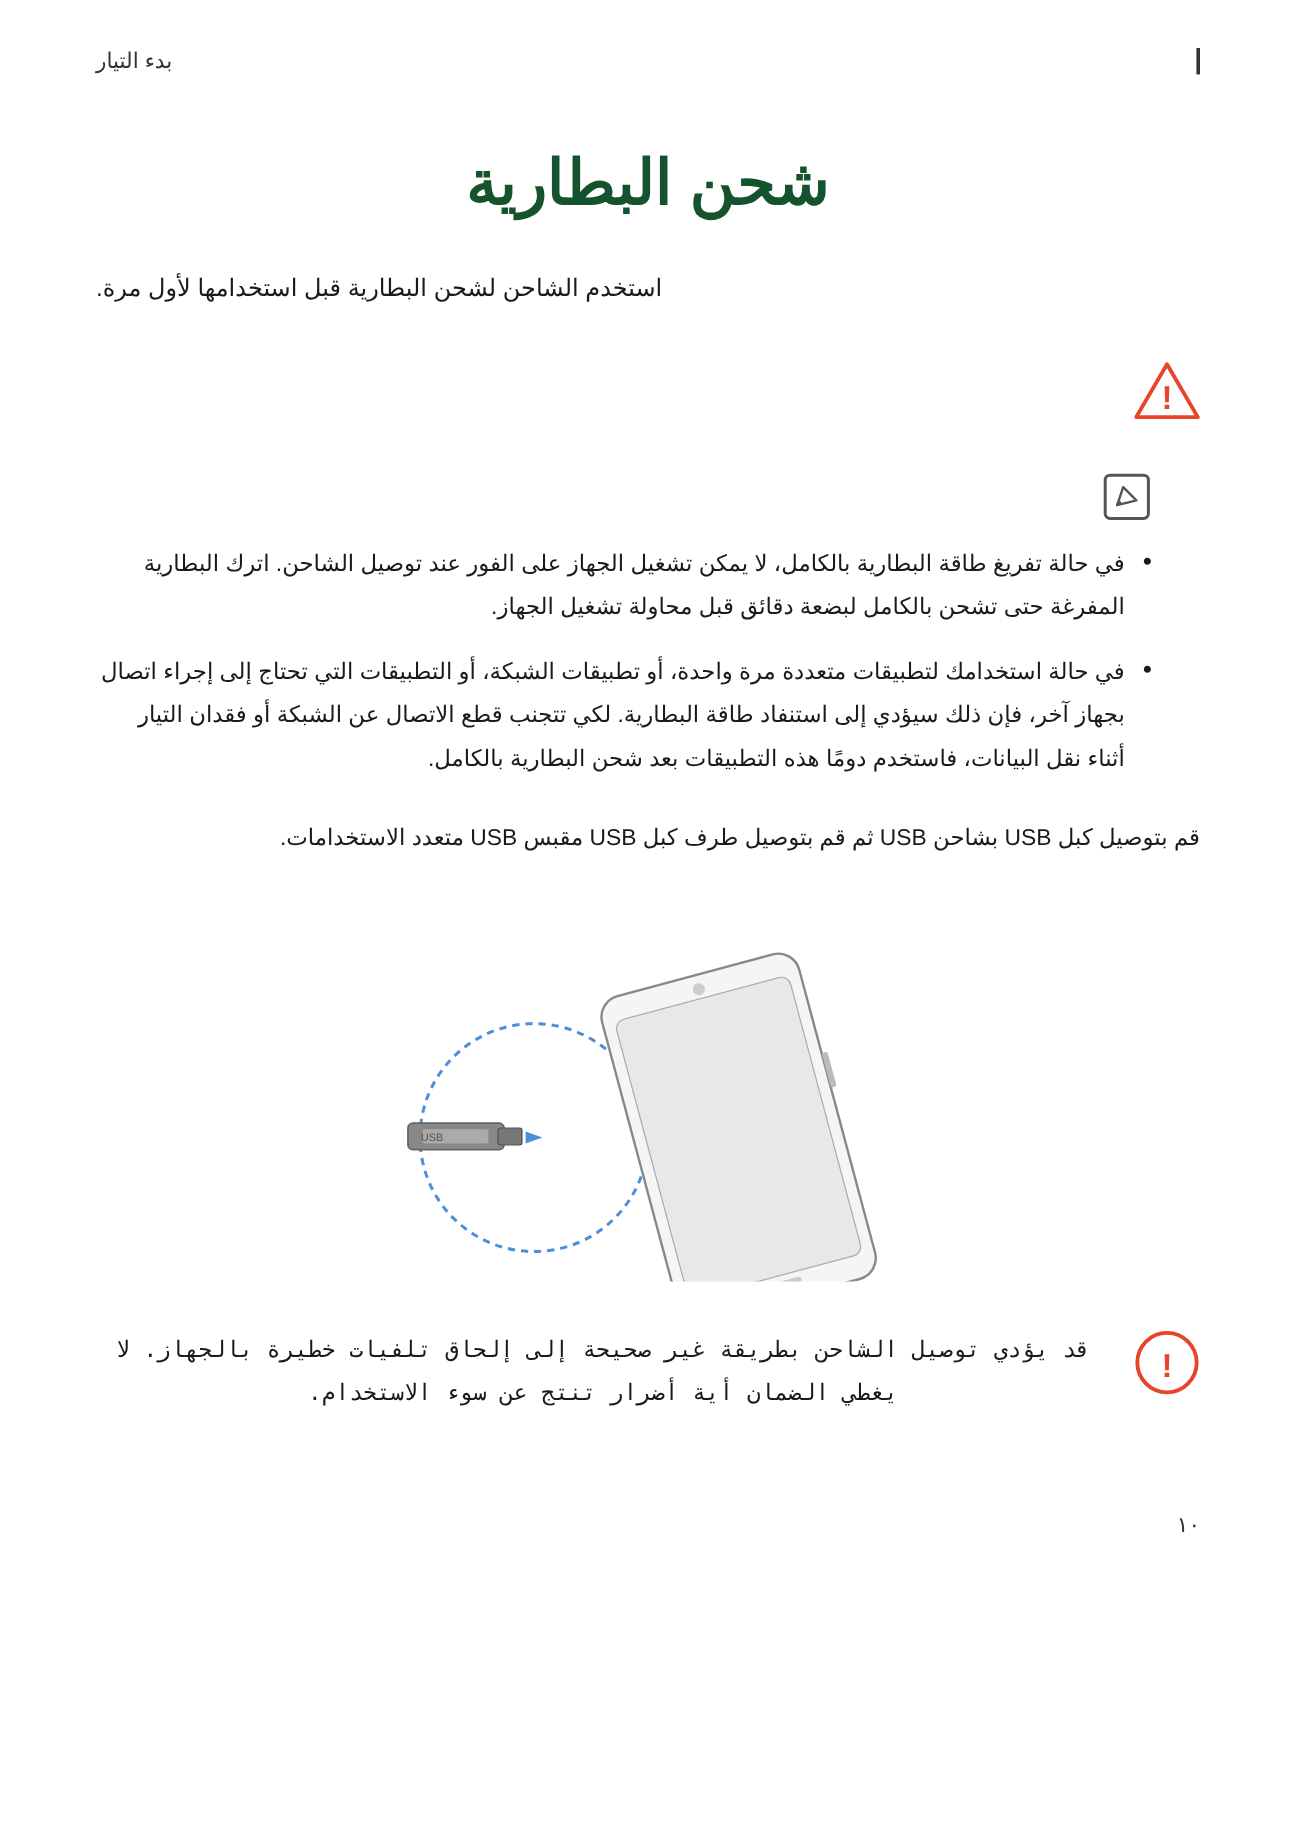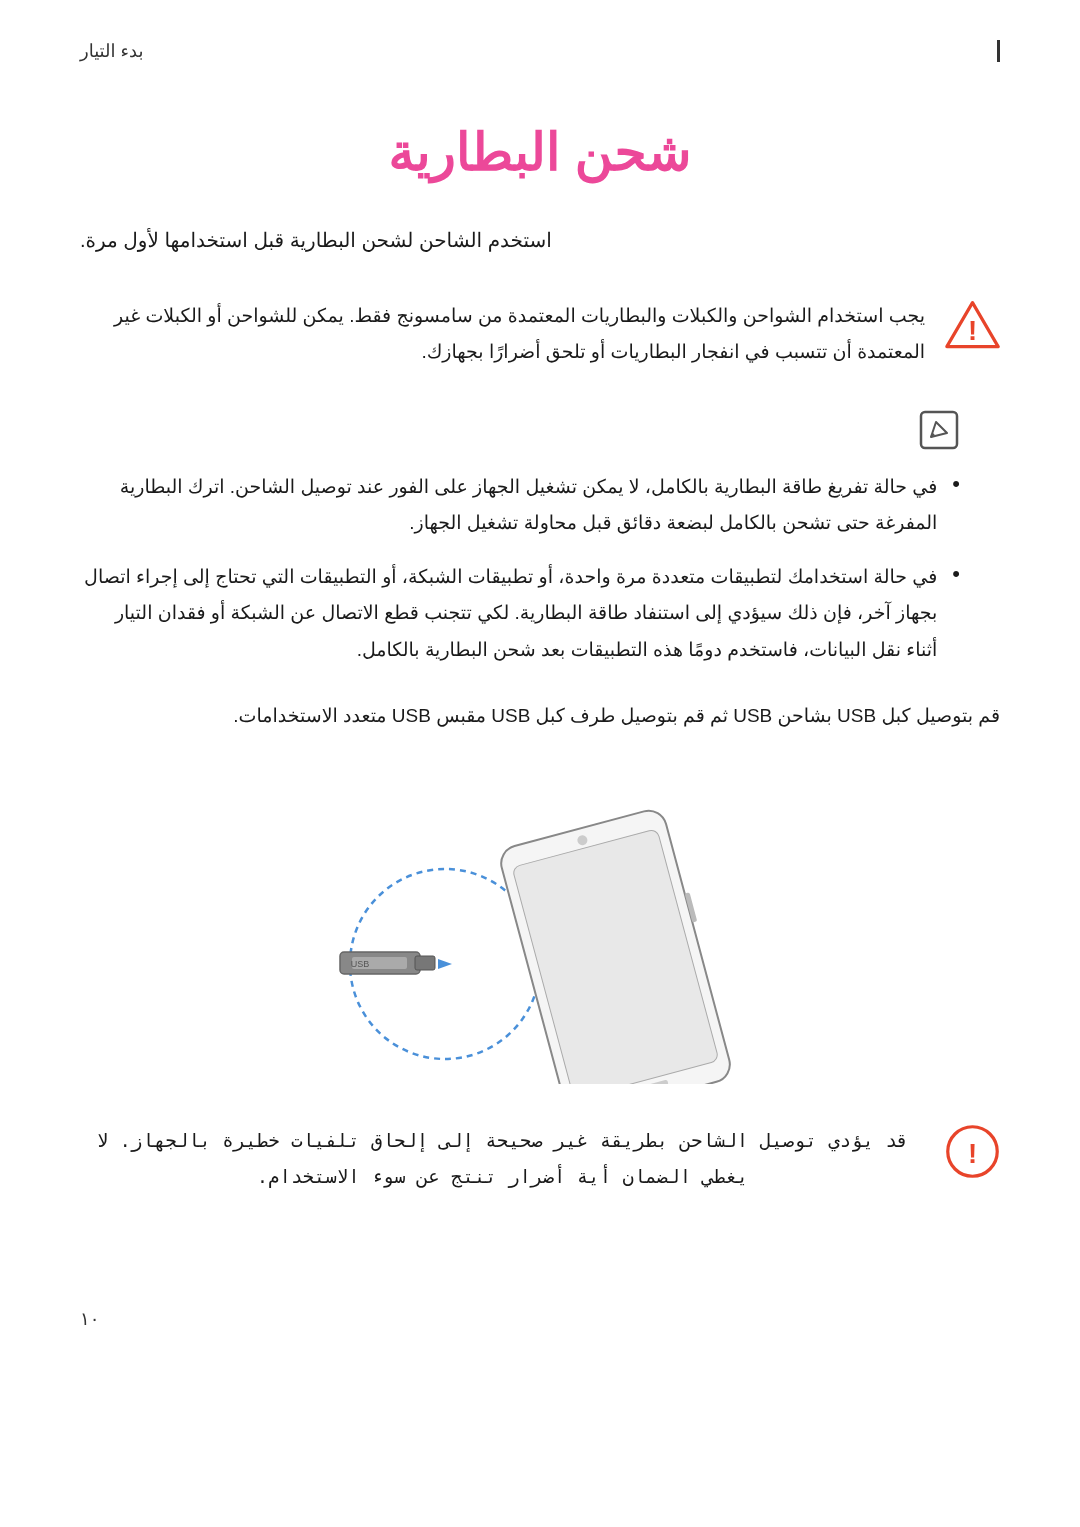--- a/index.html
+++ b/index.html
@@ -135,43 +135,42 @@
     }
 
     .warning-bottom-text {
       font-size: 19px;
       line-height: 1.9;
       text-align: center;
       font-family: Liberation Mono, monospace;
     }
 
     .page-number {
-      text-align: left;
+      text-align: right;
       font-size: 18px;
-      margin-top: 112px;
+      margin-top: 80px;
       color: #333;
     }
   </style>
 </head>
 <body>
 
 <div class="header-bar">
   <span class="header-text">بدء التيار</span>
 </div>
 
-<h1 class="page-title" style="color: #ec4899;">شحن البطارية</h1>
+<h1 class="page-title" style="color: #14532d;">شحن البطارية</h1>
 
 <p class="intro-text">استخدم الشاحن لشحن البطارية قبل استخدامها لأول مرة.</p>
 
 <div class="warning-block">
   <svg class="warning-icon" viewBox="0 0 60 60" xmlns="http://www.w3.org/2000/svg">
     <polygon points="30,5 58,53 2,53" fill="none" stroke="#e8442a" stroke-width="3.5" stroke-linejoin="round"></polygon>
     <text x="30" y="46" text-anchor="middle" font-size="30" font-weight="bold" fill="#e8442a">!</text>
   </svg>
-  <p class="warning-text">يجب استخدام الشواحن والكبلات والبطاريات المعتمدة من سامسونج فقط. يمكن للشواحن أو الكبلات غير المعتمدة أن تتسبب في انفجار البطاريات أو تلحق أضرارًا بجهازك.</p>
 </div>
 
 <div class="bullet-section">
 
   <div class="bullet-icon-item">
     <svg class="small-icon" viewBox="0 0 42 42" xmlns="http://www.w3.org/2000/svg">
       <rect x="3" y="3" width="36" height="36" rx="4" fill="none" stroke="#555" stroke-width="2.5"></rect>
       <path d="M13 28 L18 13 L29 24 Z" fill="none" stroke="#555" stroke-width="2" stroke-linejoin="round"></path>
       <line x1="16" y1="25" x2="13" y2="28" stroke="#555" stroke-width="2"></line>
     </svg>

